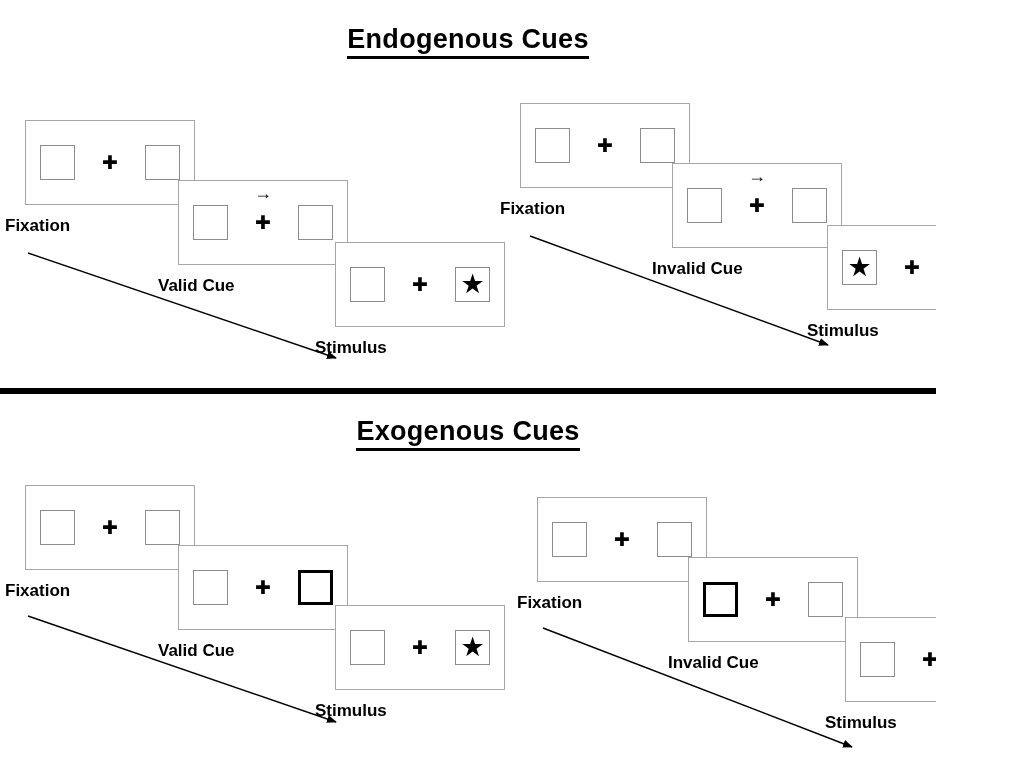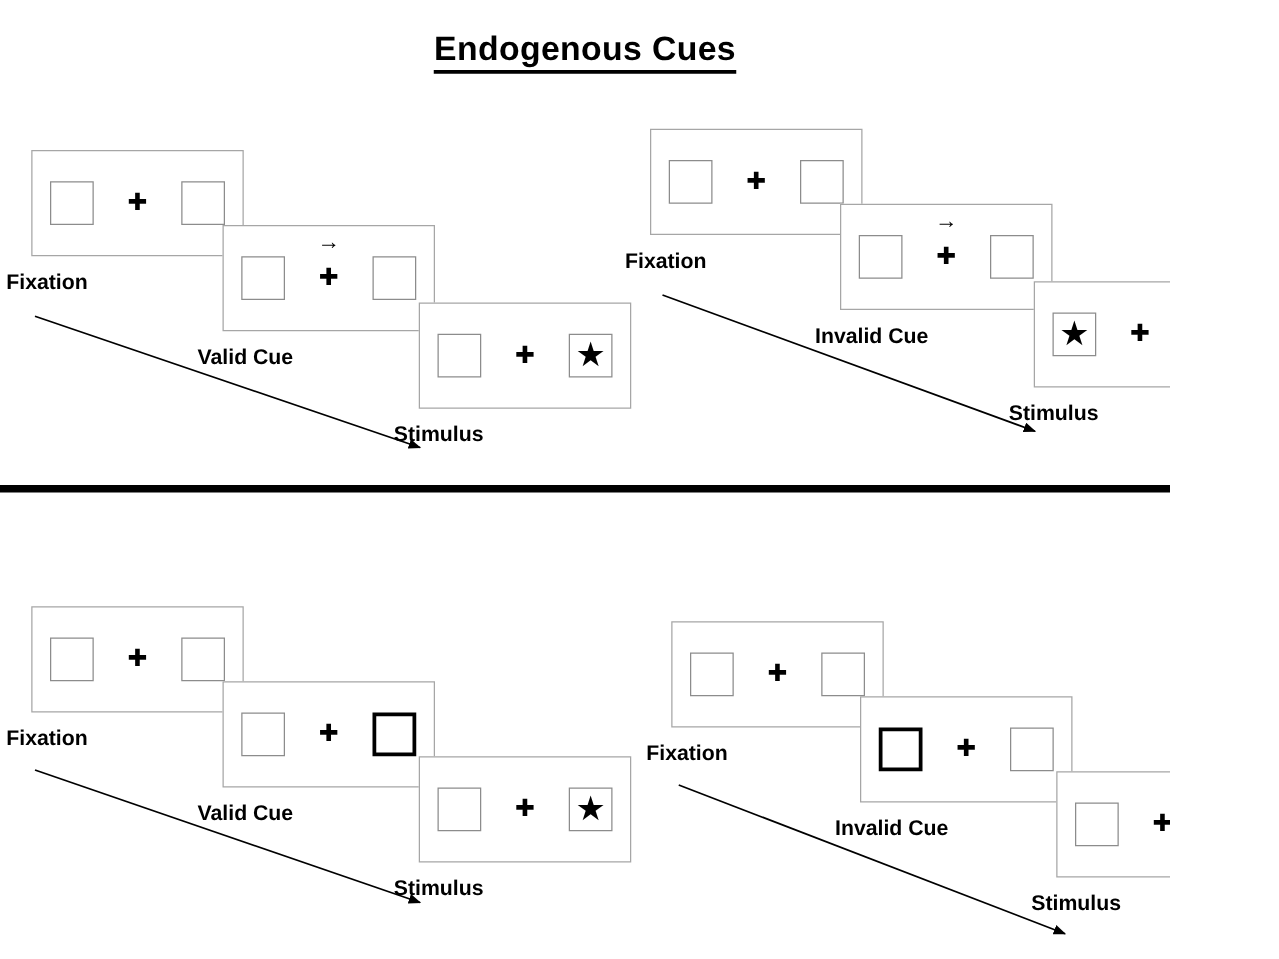--- a/index.html
+++ b/index.html
@@ -154,20 +154,23 @@
         <span class="star">★</span>
       </div>
       <span class="plus">✚</span>
       <div class="box"></div>
     </div>
     <div class="panel-label">Stimulus</div>
   </div>
 
   <div class="divider"></div>
 
+  <div class="title-row" style="top:416px">
+    <span class="title">Exogenous Cues</span>
+  </div>
 
   <div class="panel" style="left:25px; top:485px">
     <div class="card">
       <div class="box"></div>
       <span class="plus">✚</span>
       <div class="box"></div>
     </div>
     <div class="panel-label">Fixation</div>
   </div>
 

